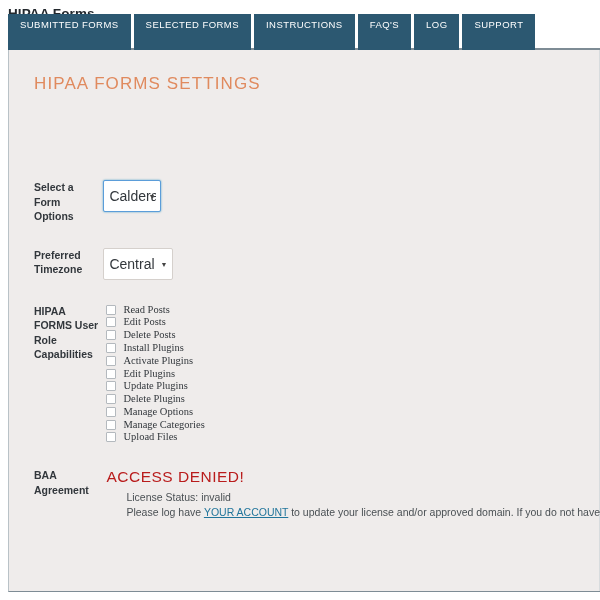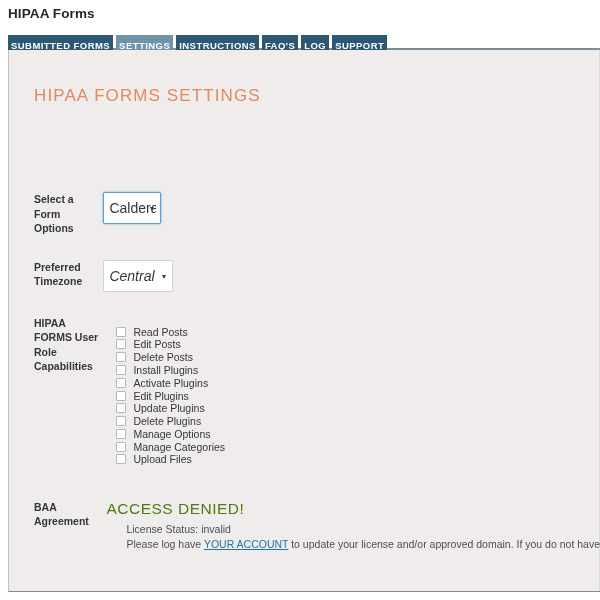--- a/index.html
+++ b/index.html
@@ -32,28 +32,28 @@
     top: 26px;
     left: 8px;
     right: 0;
     height: 22px;
     display: flex;
     align-items: flex-end;
     border-bottom: 2px solid #7e8c95;
     box-sizing: content-box;
   }
   .tab {
-    height: 15px;
+    height: 36px;
     line-height: 20px;
     background: #2c5871;
     color: #ffffff;
     font-size: 9.5px;
-    font-weight: 700;
+    font-weight: 400;
     letter-spacing: .45px;
-    padding: 0 2px;
+    padding: 0 11px;
     margin-right: 3px;
     box-sizing: border-box;
     border: 1px solid #2c5871;
     border-bottom: none;
     white-space: nowrap;
     cursor: pointer;
     position: relative;
     top: 2px;
   }
   .tab.active {
@@ -74,21 +74,21 @@
     border-bottom: 1px solid #7e8c95;
     box-shadow: -1px 0 0 #d8dcde inset;
     overflow: hidden;
   }
 
   .settings-heading {
     color: #e08a5e;
     font-size: 17px;
     font-weight: 400;
     letter-spacing: 1.1px;
-    margin: 36px 0 0 25px;
+    margin: 24px 0 0 25px;
   }
 
   
   .form-table {
     margin: 22px 0 0 0;
     width: 100%;
     border-collapse: collapse;
   }
   .form-row > .lbl {
     width: 150px;
@@ -145,24 +145,24 @@
     font-size: 7px;
     color: #444;
     pointer-events: none;
     line-height: 1;
   }
   .sel.focused {
     border: 1px solid #5b9dd9;
     box-shadow: 0 0 2px rgba(30,140,190,.8);
   }
   .sel-builder { width: 58px; }
-  .sel-tz { width: 70px; font-style: italic; }
-
-  
-  .caps-list { padding: 0; margin: 10px; list-style: none; }
+  .sel-tz { width: 70px; }
+
+  
+  .caps-list { padding: 0; margin: 0; list-style: none; font-family: Liberation Serif, serif; }
   .caps-list li {
     display: flex;
     align-items: center;
     height: 12.2px;
     margin-bottom: 0.6px;
   }
   .cbx {
     width: 10px;
     height: 10px;
     box-sizing: border-box;
@@ -175,21 +175,21 @@
   }
   .cbx-label {
     font-size: 10.5px;
     color: #32373c;
     line-height: 12px;
     white-space: nowrap;
   }
 
   
   .denied-title {
-    color: #4d7c0f;
+    color: #b91c1c;
     font-size: 15.5px;
     font-weight: 400;
     letter-spacing: .5px;
     margin: 0 0 4px 0;
     line-height: 18px;
   }
   .denied-line {
     font-size: 10.5px;
     color: #4a5054;
     line-height: 15px;
@@ -201,21 +201,21 @@
     text-decoration: underline;
   }
 </style>
 </head>
 <body>
 
 <div class="page-title">HIPAA Forms</div>
 
 <div class="tab-bar">
   <div class="tab">SUBMITTED FORMS</div>
-  <div class="tab active">SETTINGS</div>
+  <div class="tab">SELECTED FORMS</div>
   <div class="tab">INSTRUCTIONS</div>
   <div class="tab">FAQ'S</div>
   <div class="tab">LOG</div>
   <div class="tab">SUPPORT</div>
 </div>
 
 <div class="panel">
 
   <div class="settings-heading">HIPAA FORMS SETTINGS</div>
 

